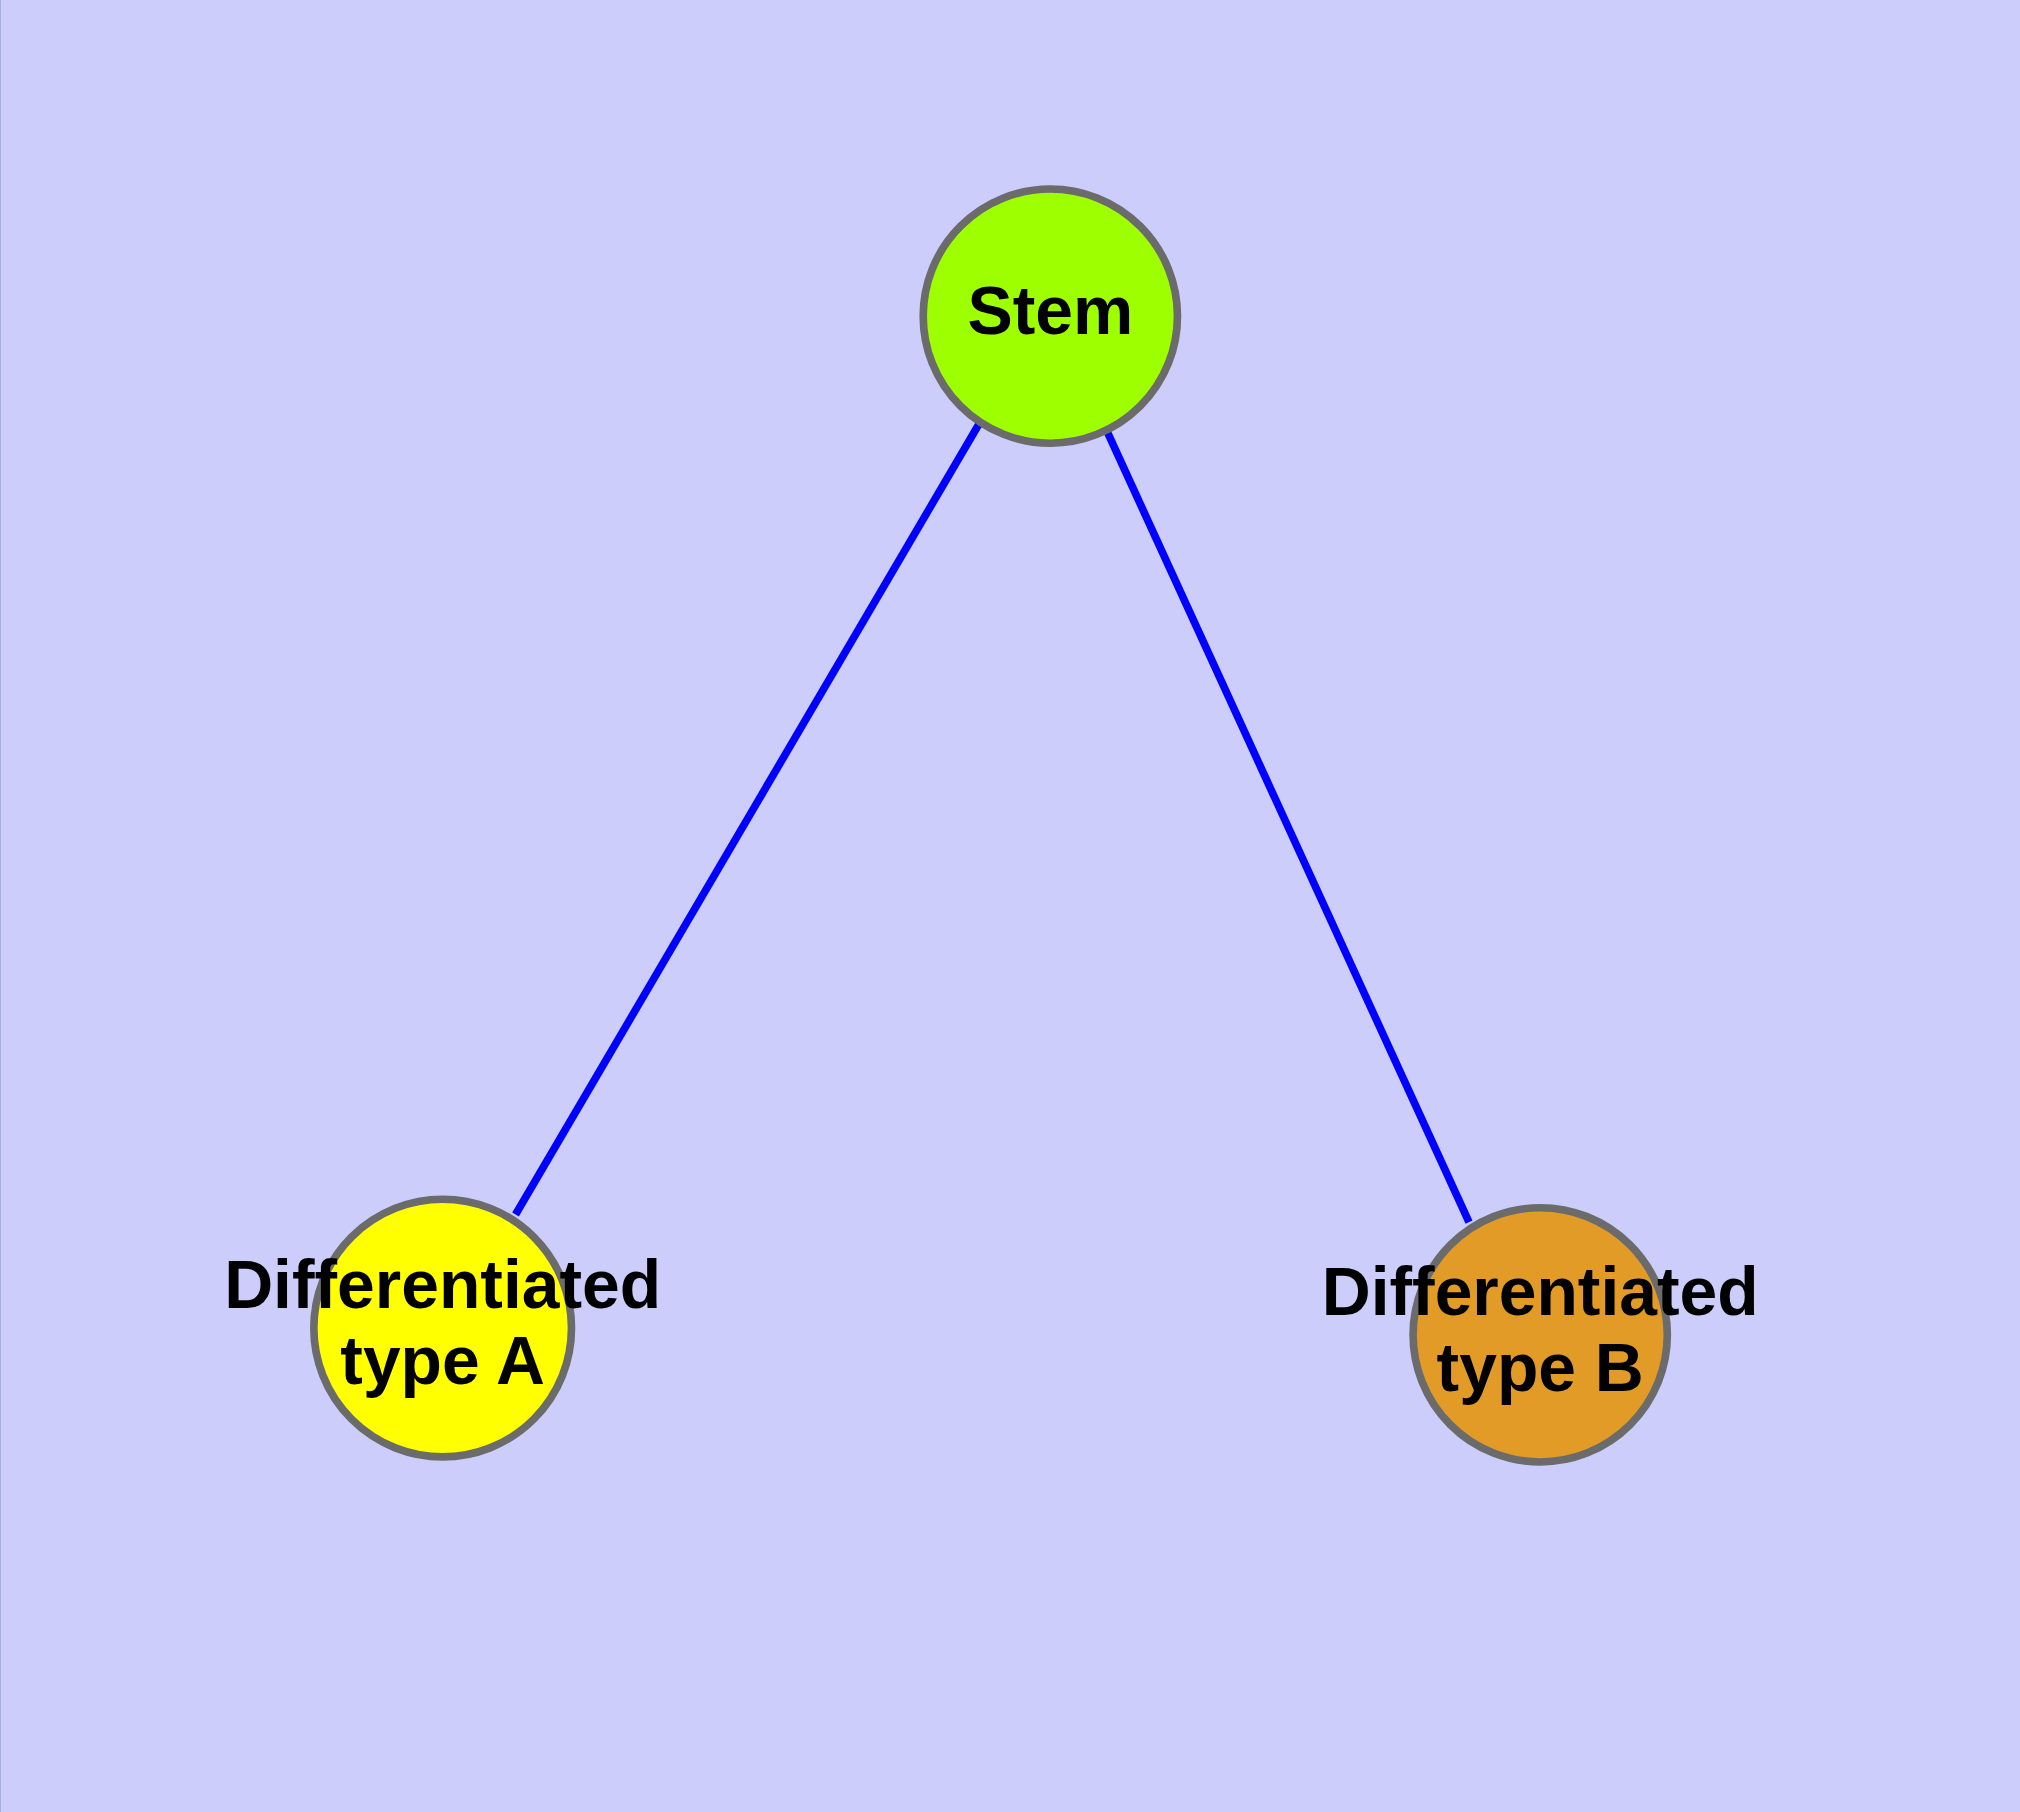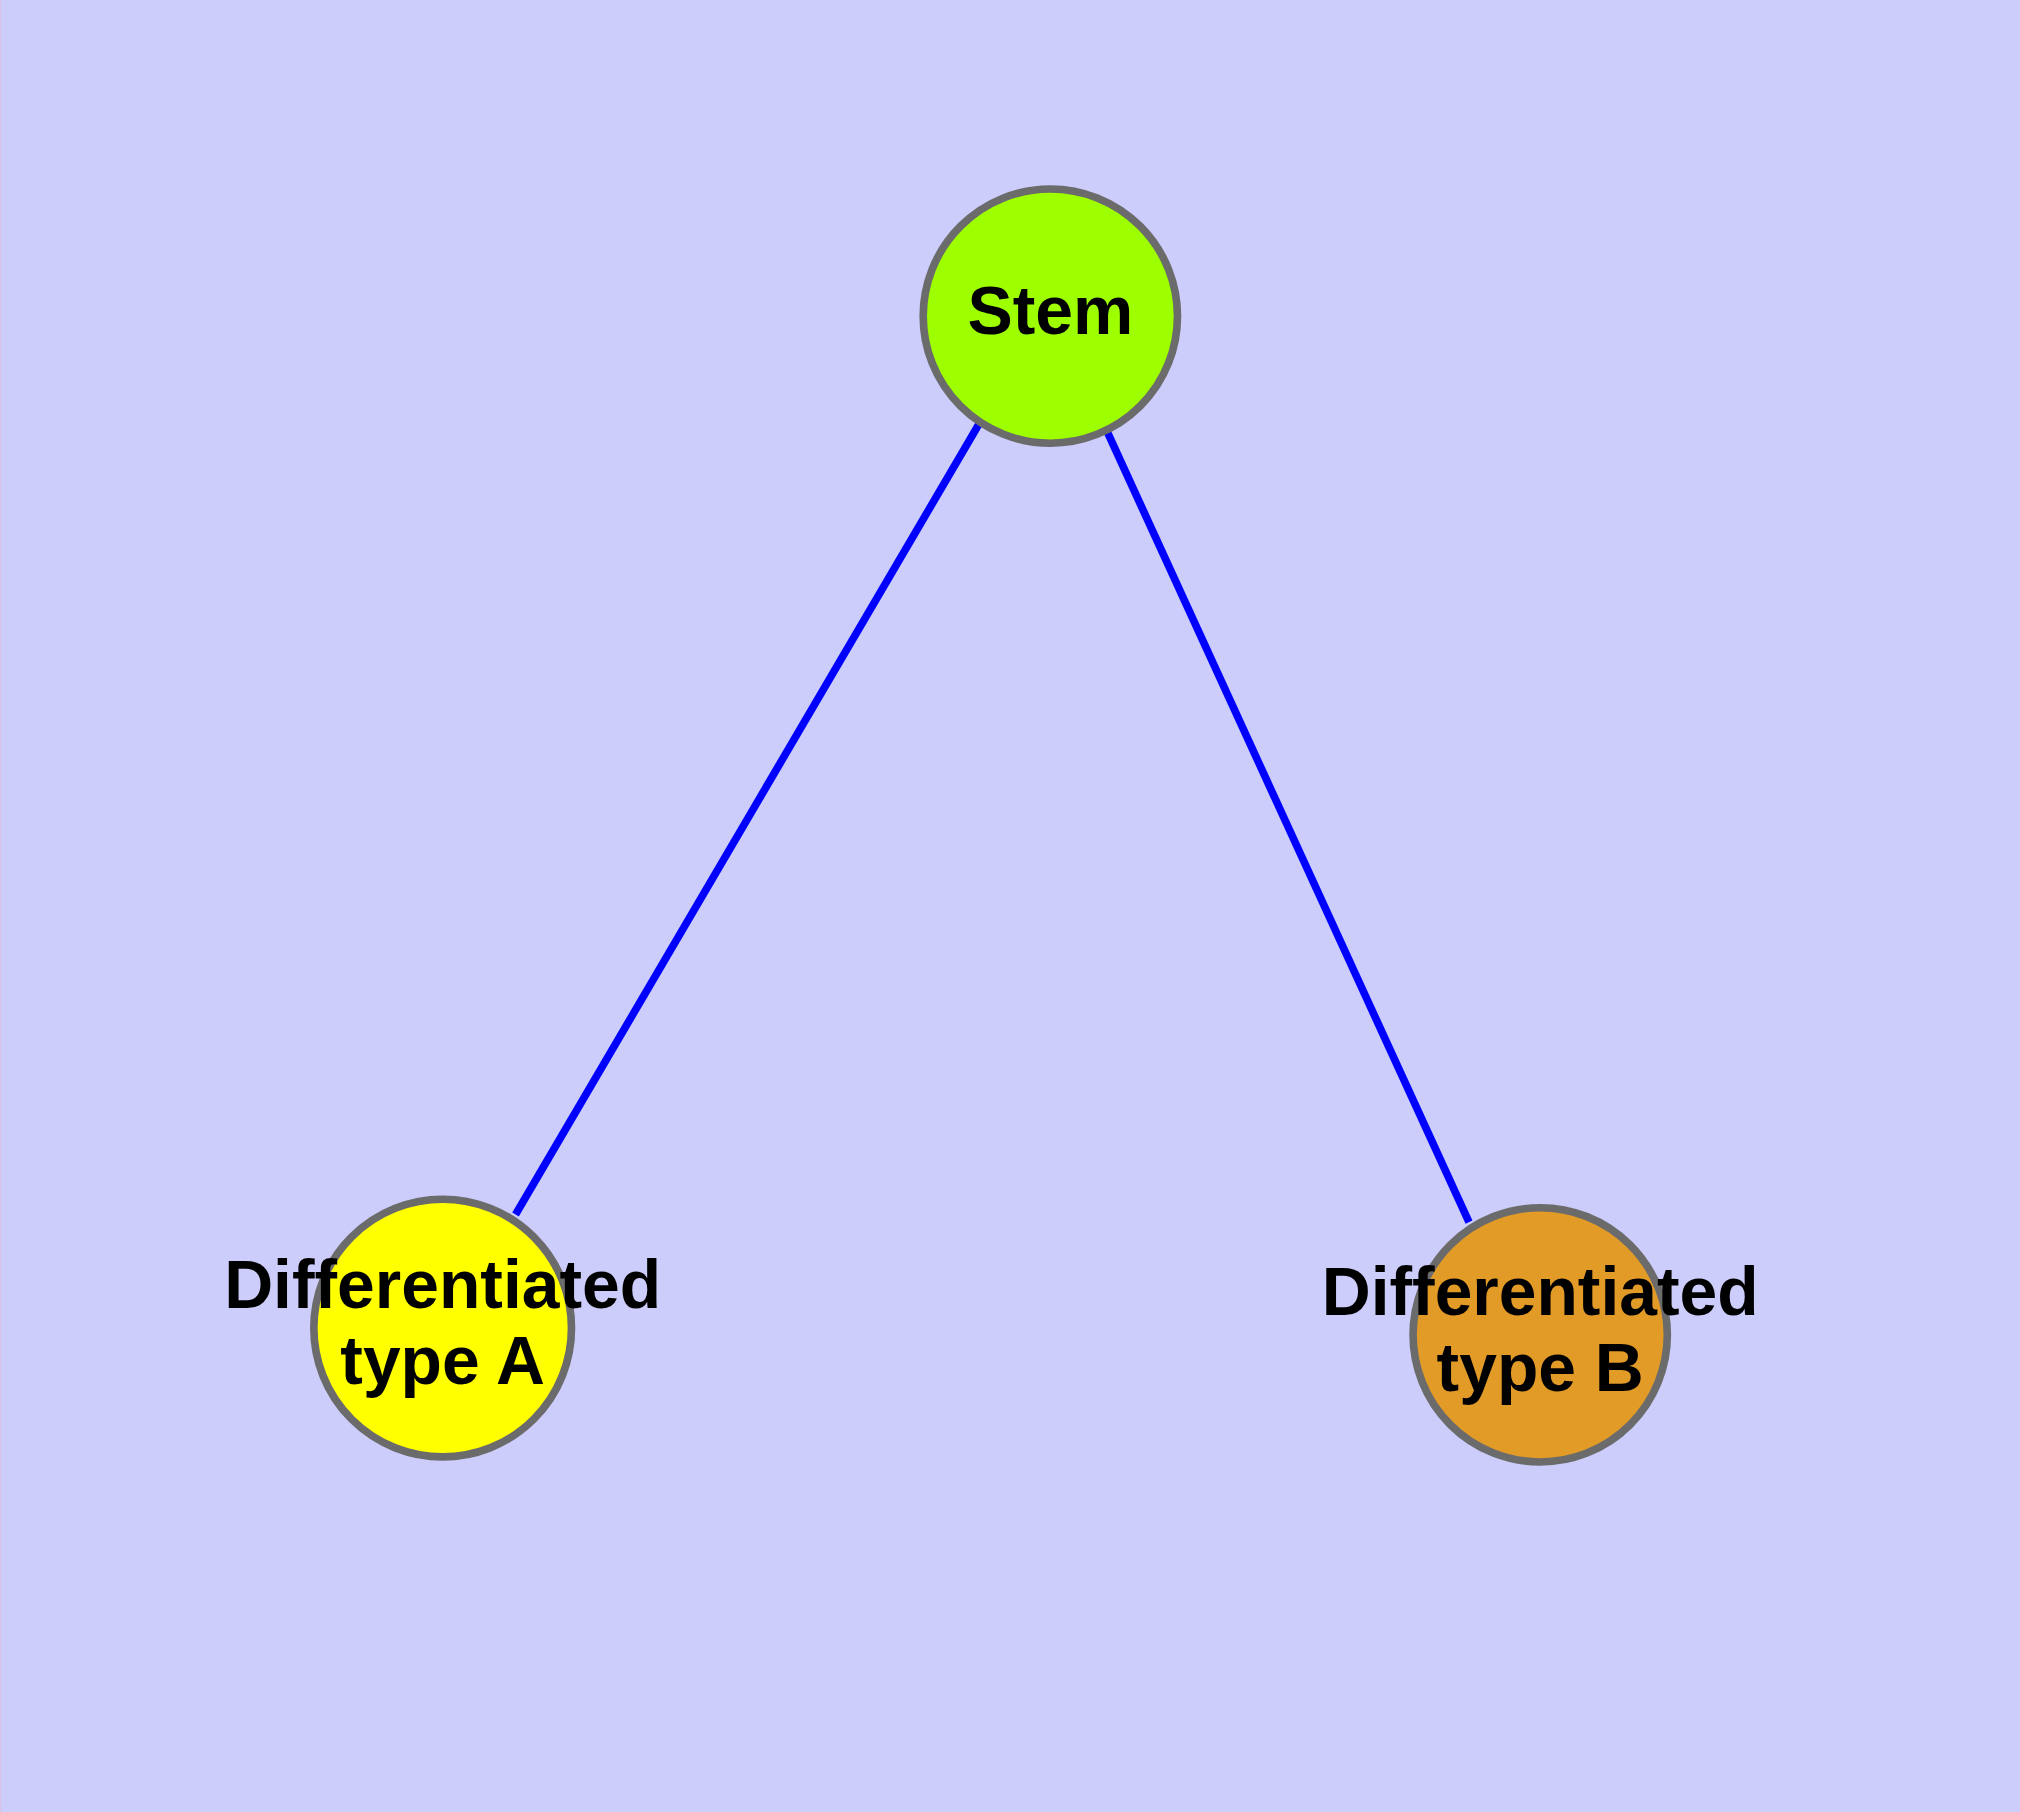--- a/index.html
+++ b/index.html
@@ -27,21 +27,21 @@
     font-weight: bold;
     fill: #000000;
     text-anchor: middle;
     dominant-baseline: middle;
     white-space: pre;
   }
 </style>
 </head>
 <body>
 
-<div id="canvas" style="background: #fca5a5;">
+<div id="canvas" style="background: #0f766e;">
   <svg id="graph-svg" viewBox="0 0 2384 2138">
 
     <rect id="bg-rect" x="0" y="0" width="2384" height="2138" fill="#cccdfa"></rect>
 
     <g id="edges-group">
         <line x1="1155" y1="500" x2="608" y2="1433" stroke="#0000ff" stroke-width="9" stroke-linecap="butt"></line>
         <line x1="1305" y1="507" x2="1733" y2="1442" stroke="#0000ff" stroke-width="9" stroke-linecap="butt"></line>
       </g>
     <g id="nodes-group">
         <circle cx="1239" cy="373" r="150" fill="#9dff00" stroke="#6b6b6b" stroke-width="9"></circle>

